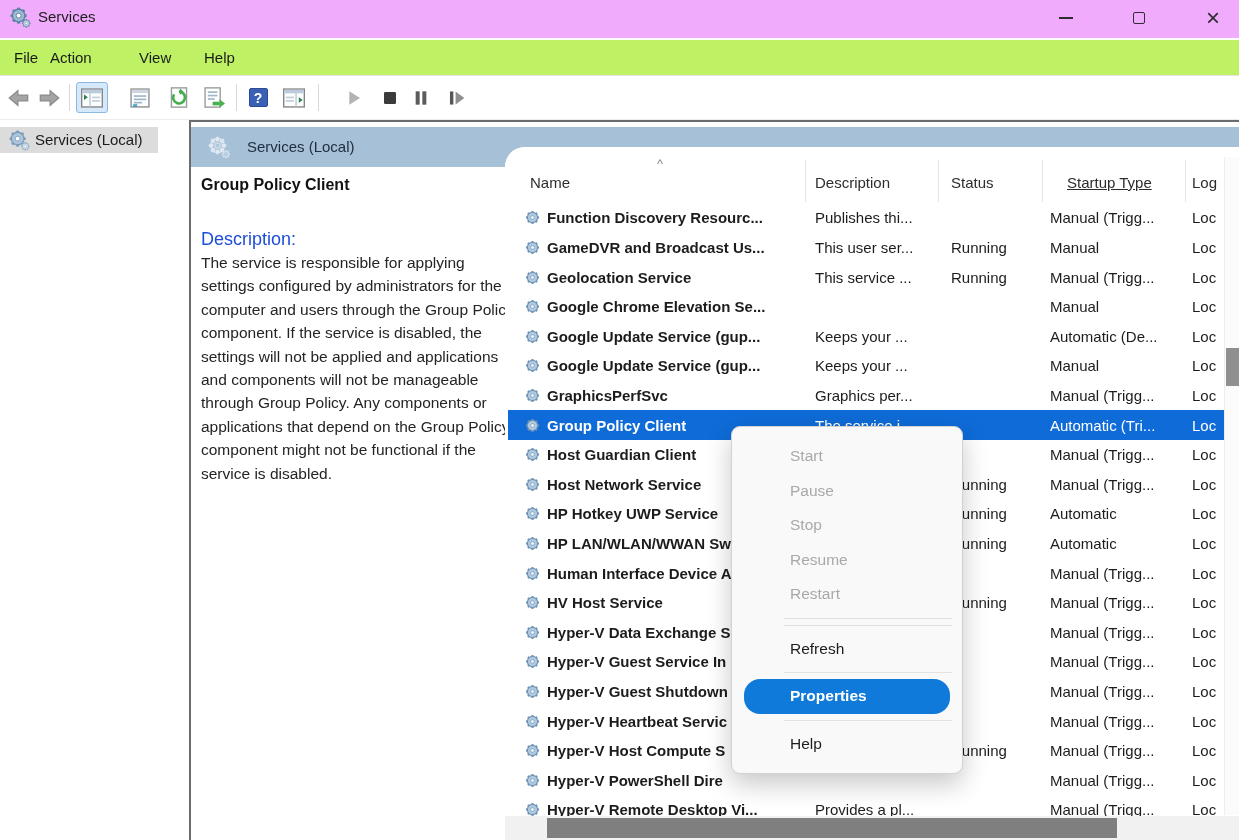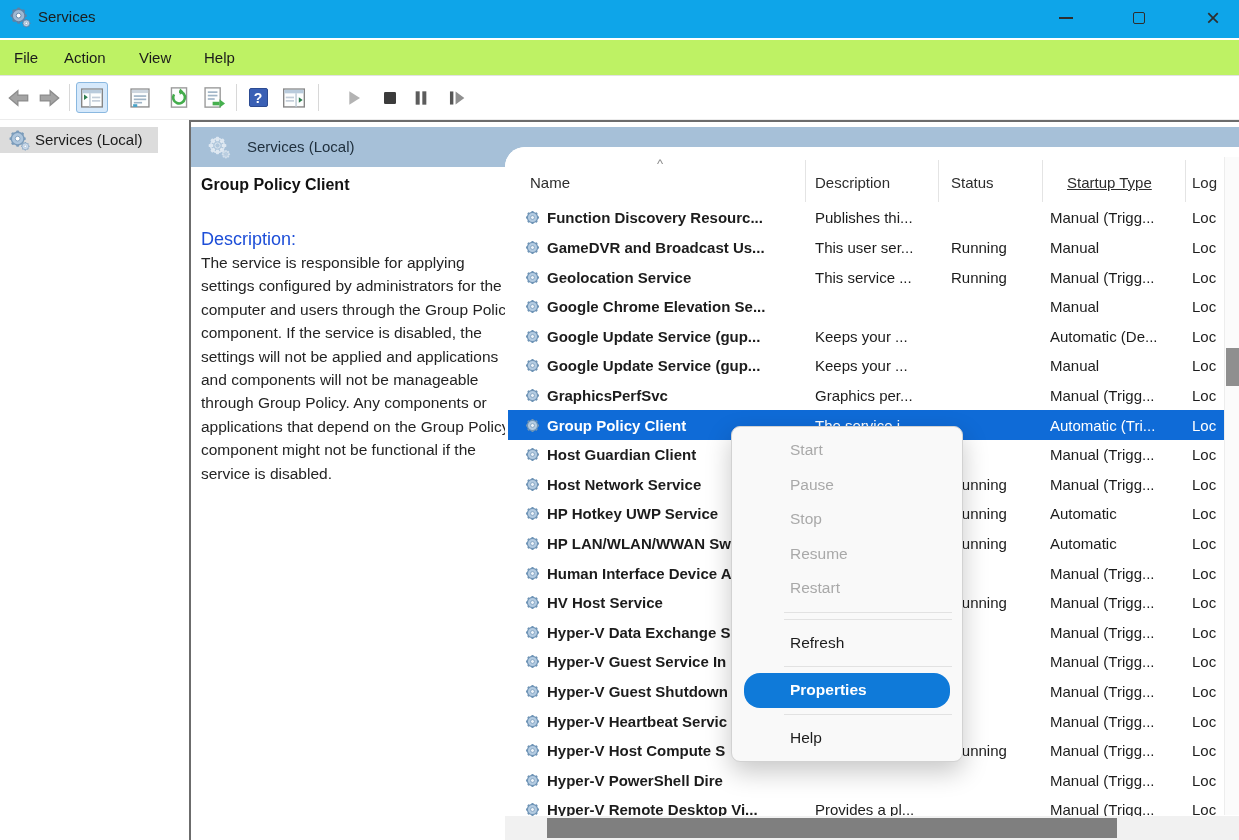--- a/index.html
+++ b/index.html
@@ -1,20 +1,20 @@
 <!DOCTYPE html>
 <html><head>
 <meta charset="utf-8">
 <style>
   * { margin:0; padding:0; box-sizing:border-box; }
   html,body { width:1239px; height:840px; overflow:hidden; background:#fff;
               font-family:"Liberation Sans", sans-serif; }
 
   
-  .titlebar { position:absolute; left:0; top:0; width:1239px; height:38px; background:#0ea5e9; }
+  .titlebar { position:absolute; left:0; top:0; width:1239px; height:38px; background:#f0abfc; }
   .app-icon { position:absolute; left:9px; top:6px; width:22px; height:22px; }
   .app-title { position:absolute; left:38px; top:8px; font-size:15px; color:#1c1c1c; }
   .win-btn { position:absolute; top:0; width:44px; height:36px; display:flex; align-items:center; justify-content:center; }
   .win-btn.min { left:1044px; } .win-btn.max { left:1117px; } .win-btn.close { left:1191px; }
   .glyph-min { width:14px; height:2px; background:#2e2e2e; }
   .glyph-max { width:12px; height:12px; border:1.5px solid #2e2e2e; border-radius:2px; }
   .glyph-close { font-size:24px; color:#2e2e2e; line-height:20px; font-weight:400; }
 
   
   .menubar { position:absolute; left:0; top:40px; width:1239px; height:35px; background:#bef264; }
@@ -64,21 +64,21 @@
   .c-startup { width:142px; } .c-logon { flex:1 1 auto; overflow:hidden; }
   .row.selected { background:#0f6bd7; color:#fff; margin-left:3px; width:716px; padding-left:16px; }
 
   .vscroll { position:absolute; right:0; top:10px; bottom:25px; width:15px; background:#fbfbfb; border-left:1px solid #ededed; }
   .vthumb { position:absolute; left:1px; top:191px; width:13px; height:38px; background:#8f8f8f; }
   .hscroll { position:absolute; left:0; bottom:0; width:100%; height:24px; background:#f1f1f1; }
   .hthumb { position:absolute; left:42px; top:2px; width:570px; height:20px; background:#7f7f7f; }
 
   
   .ctx { position:absolute; left:731px; top:426px; width:232px; background:#f9f9f9;
-         border:1px solid #d2d2d2; border-radius:9px; padding:6px 0;
+         border:1px solid #d2d2d2; border-radius:9px; padding:12px 0;
          box-shadow:0 10px 26px rgba(0,0,0,0.22); z-index:50; }
   .mi { position:relative; height:34.5px; line-height:34.5px; padding-left:58px; font-size:15.5px; color:#1d1d1d; }
   .mi.disabled { color:#a9a9a9; }
   .mi.hl { margin:0 12px; padding-left:46px; background:#0f7ad9; color:#fff; font-weight:bold; border-radius:16px; }
   .mi-arrow { position:absolute; right:18px; top:0; font-size:17px; color:#5a5a5a; }
   .msep { height:1px; background:#e2e2e2; margin:6px 10px 6px 52px; }
 </style>
 </head>
 <body>
 
@@ -112,21 +112,21 @@
   <div class="win-btn max">
       <span class="glyph-max"></span>
     </div>
   <div class="win-btn close">
       <span class="glyph-close">×</span>
     </div>
 </div>
 
 <div class="menubar" id="menubar">
     <div class="menu-btn" style="left: 8px;">File</div>
-    <div class="menu-btn" style="left: 58px;">Action</div>
+    <div class="menu-btn" style="left: 44px;">Action</div>
     <div class="menu-btn" style="left: 133px;">View</div>
     <div class="menu-btn" style="left: 198px;">Help</div>
   </div>
 <div class="rule" style="top:75px;"></div>
 
 <div class="toolbar">
   <div class="tb-btn" style="left:2px;">
     <svg width="21" height="18" viewBox="0 0 16 12">
         <path d="M7.5 0.5 L1 6 L7.5 11.5 L7.5 8.2 L15 8.2 L15 3.8 L7.5 3.8 Z" fill="#a4a4a4" stroke="#8c8c8c"></path>
       </svg>

